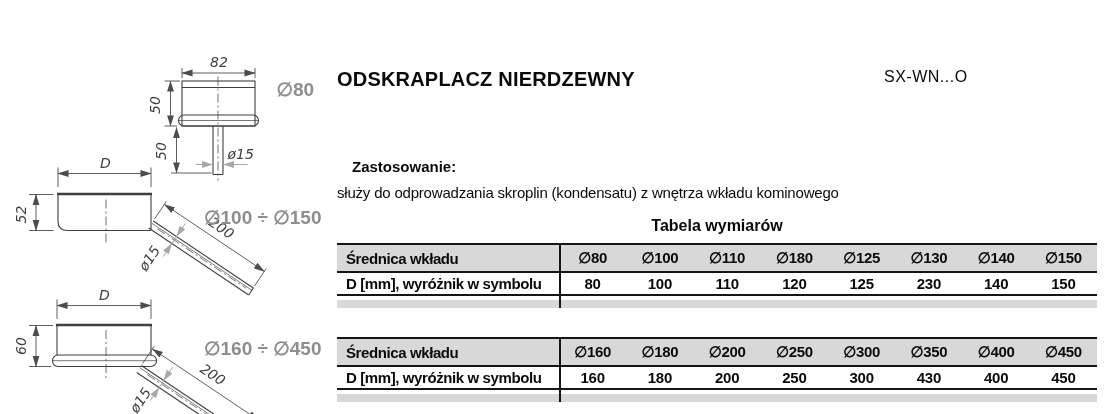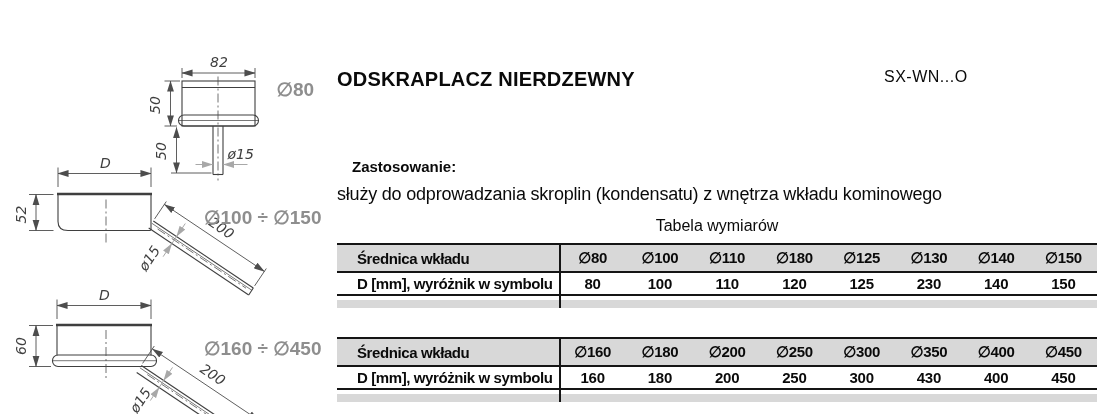--- a/index.html
+++ b/index.html
@@ -14,37 +14,37 @@
   .product-code {
     position:absolute; left:884px; top:20px;
     font-size:16px; font-weight:normal; letter-spacing:0.5px; white-space:nowrap;
   }
   .app-heading {
     position:absolute; left:352px; top:110px;
     font-size:15px; font-weight:bold;
   }
   .app-text {
     position:absolute; left:337px; top:136px;
-    font-size:18px; letter-spacing:-0.2px; white-space:nowrap;
+    font-size:15px; letter-spacing:-0.2px; white-space:nowrap;
   }
   .table-title {
     position:absolute; left:337px; top:169px; width:760px;
-    text-align:center; font-size:16px; font-weight:normal;
+    text-align:center; font-size:16px; font-weight:bold;
   }
   .dim-table {
     position:absolute; left:337px; width:760px;
     border-top:2px solid #151515;
   }
   #table1 { top:195px; }
   #table2 { top:289px; }
   .trow { display:flex; align-items:center; }
   .trow.gray  { height:26px; background:#d8d8d8; border-bottom:2px solid #151515; }
   .trow.white { height:21px; background:#ffffff; border-bottom:2px solid #151515; }
   .cell { font-weight:bold; font-size:15px; }
-  .cell.label { width:222px; box-sizing:border-box; padding-left:20px; letter-spacing:-0.4px; white-space:nowrap; }
+  .cell.label { width:222px; box-sizing:border-box; padding-left:9px; letter-spacing:-0.4px; white-space:nowrap; }
   .cell.val { flex:1; text-align:center; letter-spacing:-0.3px; }
   .strip { height:8px; background:#d8d8d8; margin-top:4px; }
   .vdivider { position:absolute; left:222px; top:0; width:2px; height:63px; background:#151515; }
 
   
   .drawings { position:absolute; left:0; top:0; }
   .ln   { fill:none; stroke:#3f3f3f; stroke-width:1.1; }
   .lnthick { fill:none; stroke:#3f3f3f; stroke-width:2.4; }
   .lnthin  { fill:none; stroke:#3f3f3f; stroke-width:0.7; }
   .dim  { fill:none; stroke:#4d4d4d; stroke-width:0.9; }

